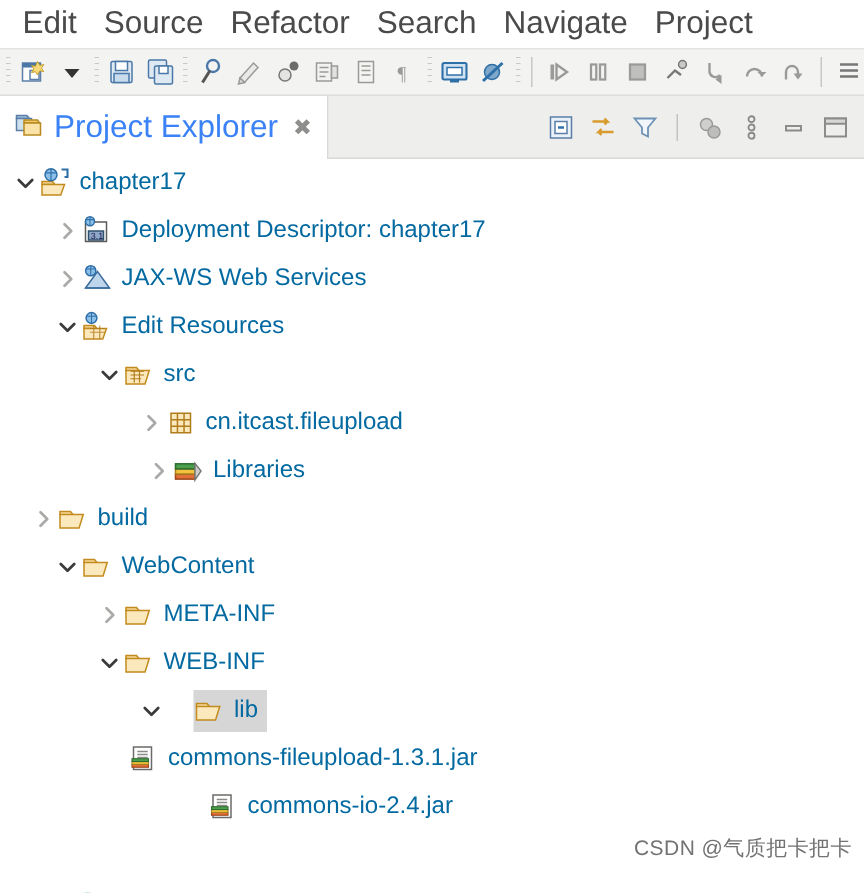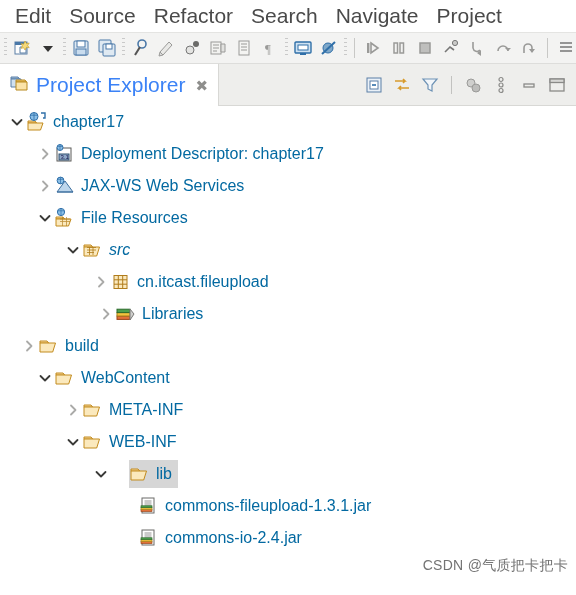--- a/index.html
+++ b/index.html
@@ -425,24 +425,24 @@
       <span class="selwrap">
         <span class="ticon">
           <svg width="22" height="22" viewBox="0 0 22 22">
             <path d="M2 10 h7 l1.6 2 H2 z" fill="#f6d79b" stroke="#c28b1e"></path>
             <path d="M2 12 h15 l-2.5 7 H2 z" fill="#fbe9bd" stroke="#c28b1e"></path>
             <path d="M6 12 h10 M6 14.5 h10 M8.5 10 v9 M12.5 10 v9" stroke="#b07c1c" stroke-width=".8" opacity=".8"></path>
             <circle cx="7" cy="5" r="3.6" fill="#8cc0e8" stroke="#2f6fa8"></circle>
             <path d="M3.5 3.8 h7 M7 1.5 v7" stroke="#2f6fa8" stroke-width=".7"></path>
           </svg>
         </span>
-        <span class="tlabel">File Resources</span>
-      </span>
-    </div>
-    <div class="row" style="padding-left: 64px; font-style: italic;">
+        <span class="tlabel">Edit Resources</span>
+      </span>
+    </div>
+    <div class="row" style="padding-left: 64px;">
       <span class="twisty">
         <svg width="14" height="14" viewBox="0 0 14 14">
           <path d="M2.5 5 L7 9.5 L11.5 5" fill="none" stroke="#3a3a38" stroke-width="1.8" stroke-linecap="round" stroke-linejoin="round"></path>
         </svg>
       </span>
       <span class="selwrap">
         <span class="ticon">
           <svg width="22" height="22" viewBox="0 0 22 22">
             <path d="M2 6 h7 l1.8 2.2 H2 z" fill="#f6d79b" stroke="#c28b1e"></path>
             <path d="M2 8 h15.5 l-2.8 9 H2 z" fill="#fbe9bd" stroke="#c28b1e"></path>
@@ -559,21 +559,21 @@
       <span class="selwrap">
         <span class="ticon">
           <svg width="22" height="22" viewBox="0 0 22 22">
             <path d="M2 6 h7 l1.8 2.2 H2 z" fill="#f6d79b" stroke="#c28b1e" stroke-width="1"></path>
             <path d="M2 8 h15.5 l-2.8 9 H2 z" fill="#fbe9bd" stroke="#c28b1e" stroke-width="1"></path>
           </svg>
         </span>
         <span class="tlabel">lib</span>
       </span>
     </div>
-    <div class="row" style="padding-left: 120px;">
+    <div class="row" style="padding-left: 67px;">
       <span class="twisty"></span>
       <span class="selwrap">
         <span class="ticon">
           <svg width="22" height="22" viewBox="0 0 22 22">
             <rect x="4" y="3" width="12" height="15" fill="#ffffff" stroke="#6b6b69"></rect>
             <path d="M6.5 6 h7 M6.5 8 h7 M6.5 10 h7" stroke="#8a8a88" stroke-width=".9"></path>
             <rect x="3" y="14.6" width="11" height="1.9" fill="#e2703a" stroke="#9a4418" stroke-width=".7"></rect>
             <rect x="3" y="12.7" width="11" height="1.9" fill="#f2c23e" stroke="#a8811a" stroke-width=".7"></rect>
             <rect x="3" y="10.8" width="11" height="1.9" fill="#4c9f4c" stroke="#2c6b2c" stroke-width=".7"></rect>
           </svg>

